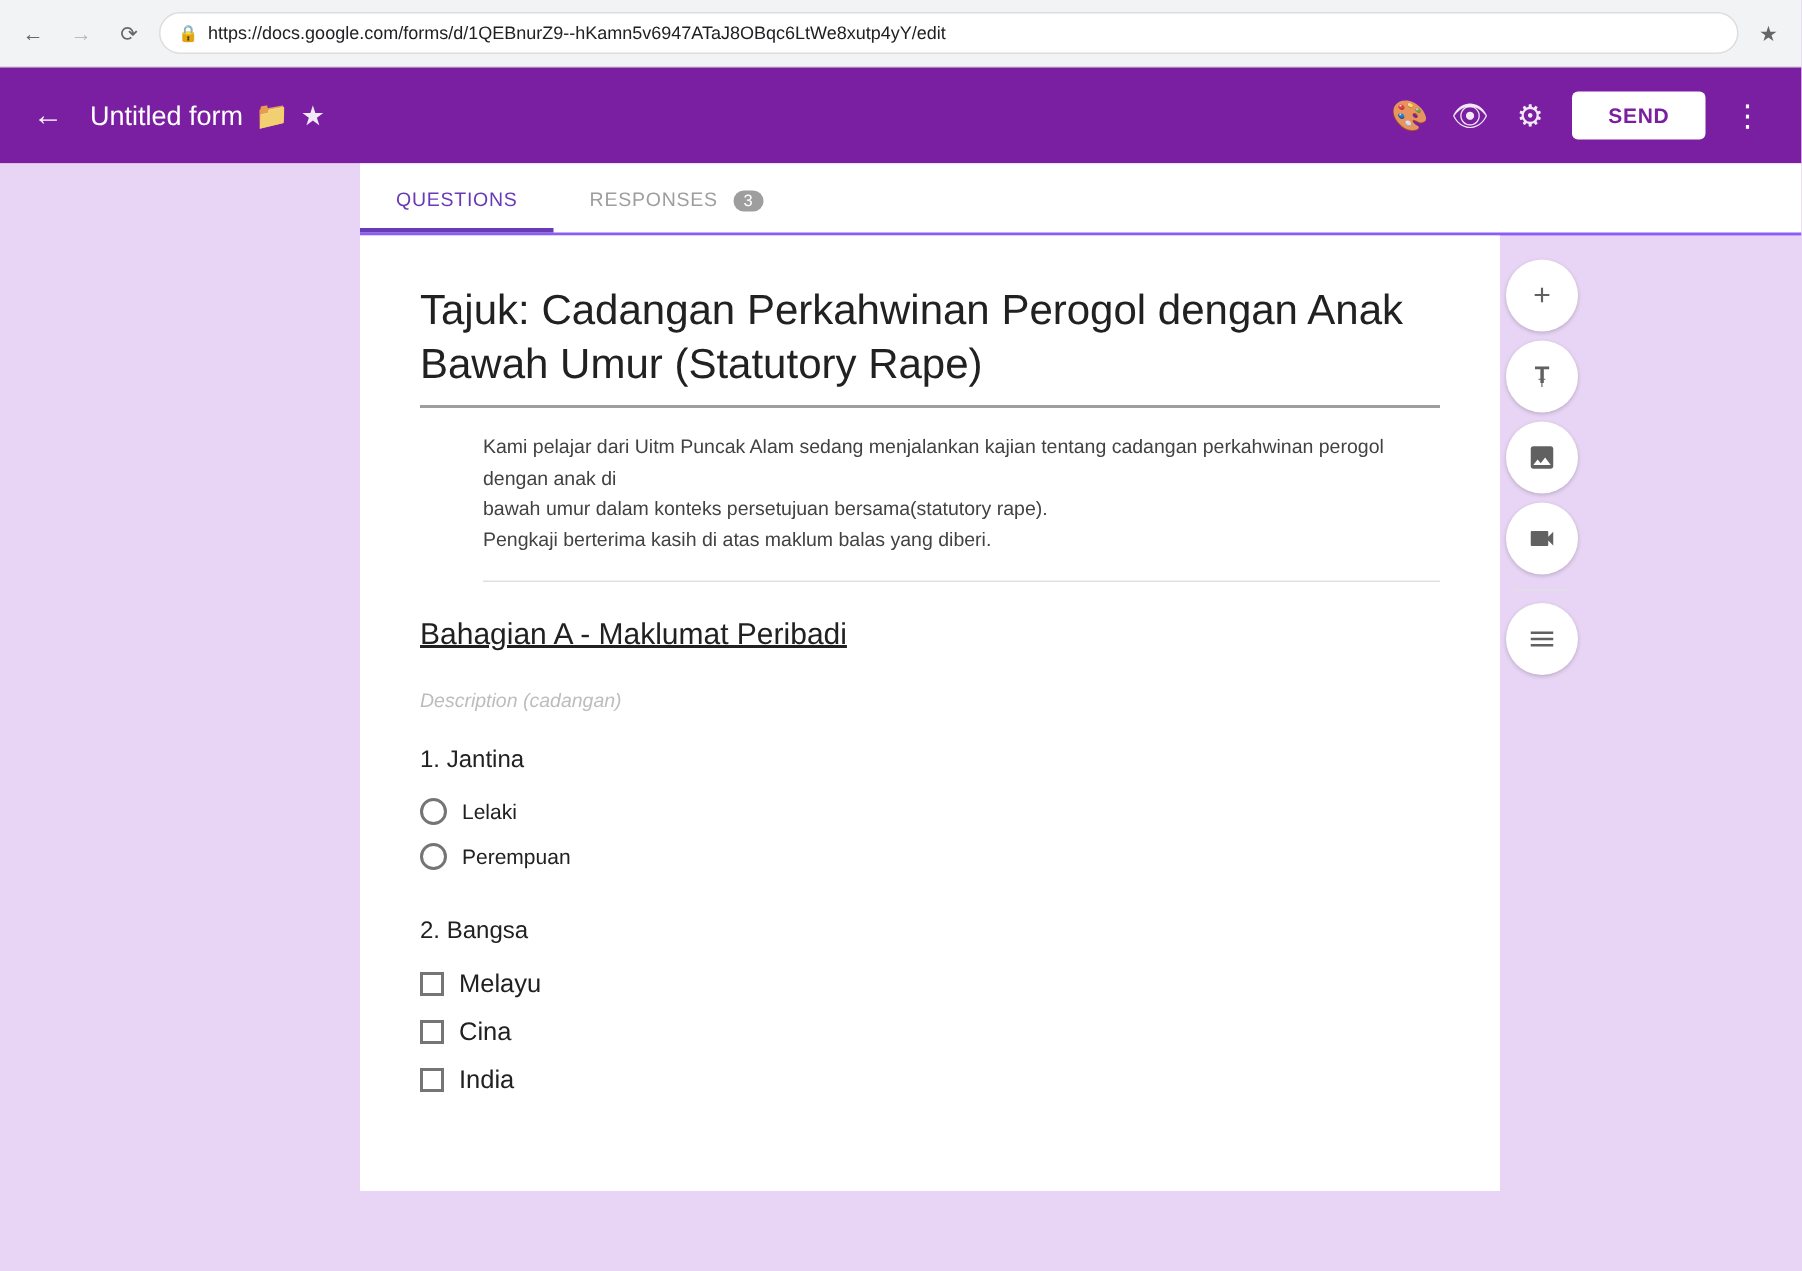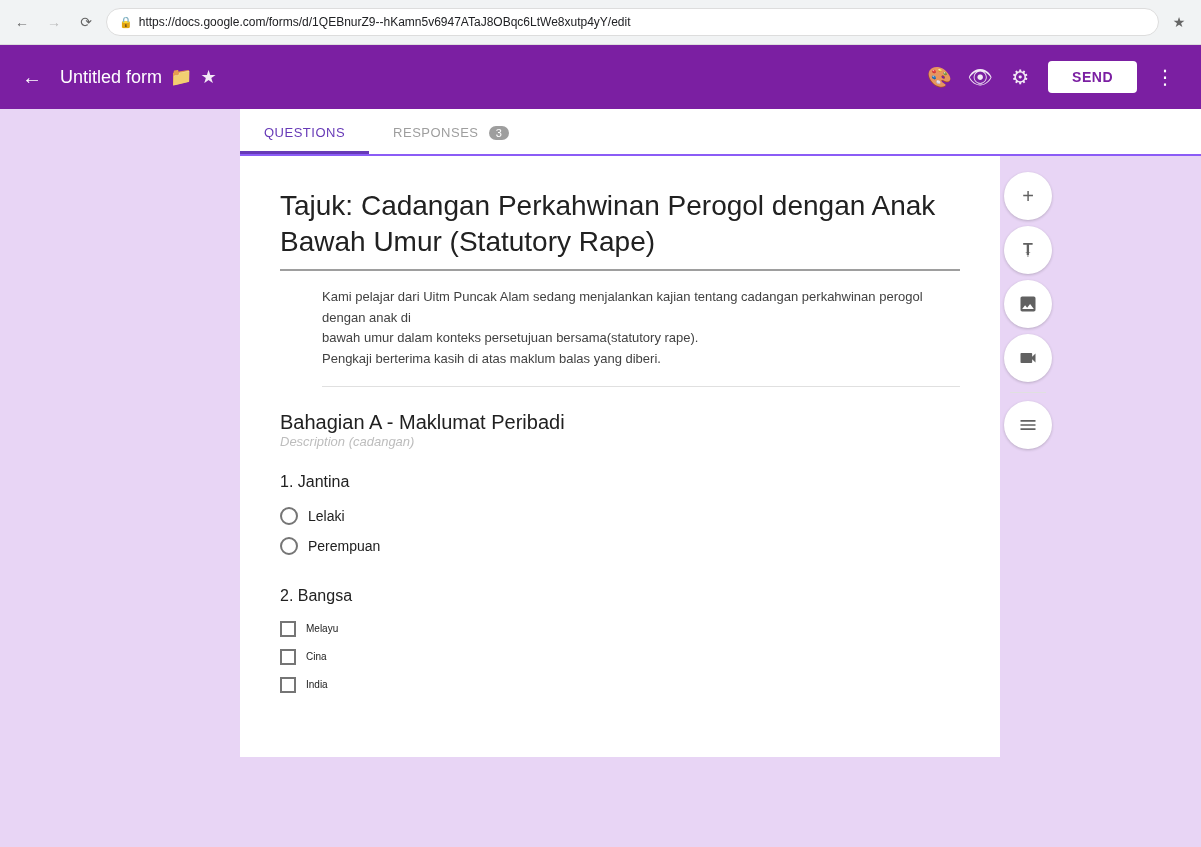--- a/index.html
+++ b/index.html
@@ -203,21 +203,22 @@
       border-bottom: 1px solid #e0e0e0;
       padding-bottom: 16px;
       margin-bottom: 24px;
       margin-left: 42px;
     }
 
     .section-title {
       font-size: 20px;
       font-weight: 400;
       color: #212121;
-      margin-bottom: 0;
+      margin-bottom: 24px;
+      text-decoration: underline;
     }
 
     .section-desc-placeholder {
       font-size: 13px;
       color: #bdbdbd;
       font-style: italic;
       margin-bottom: 24px;
     }
 
     .question-block {
@@ -253,21 +254,21 @@
       align-items: center;
       margin-bottom: 12px;
       gap: 10px;
     }
     .checkbox-square {
       width: 16px; height: 16px;
       border: 2px solid #757575;
       flex-shrink: 0;
     }
     .checkbox-label {
-      font-size: 10px;
+      font-size: 17px;
       color: #212121;
     }
 
     
     .right-toolbar {
       width: 56px;
       min-width: 56px;
       display: flex;
       flex-direction: column;
       align-items: center;

